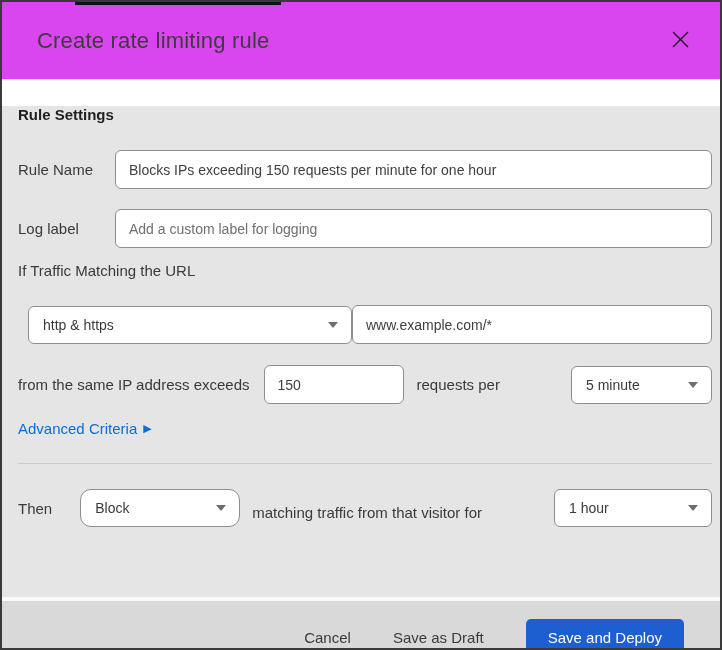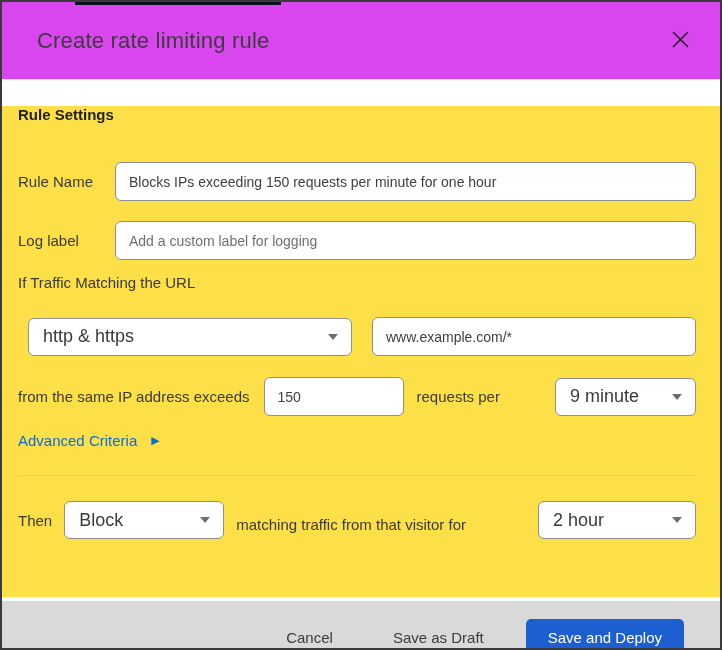--- a/index.html
+++ b/index.html
@@ -28,93 +28,92 @@
   .header .title {
     font-size:22px; color:#3c3c3c; font-weight:400; letter-spacing:.2px;
   }
   .close-btn {
     background:none; border:none; cursor:pointer; padding:4px;
     display:flex; align-items:center; justify-content:center;
   }
 
   
   .body {
-    height:491px; background:#fde047;
-    padding:0 24px 0 16px;
+    height:491px; background:#e5e5e5;
+    padding:0 8px 0 16px;
     color:#3a3a3a; font-size:15px;
   }
   .section-heading {
     margin-top:26px; font-size:15px; font-weight:700; color:#1f1f1f;
     height:18px; line-height:18px;
   }
   .row { display:flex; align-items:center; }
 
-  .field-row { margin-top:38px; }
+  .field-row { margin-top:26px; }
   .field-row + .field-row { margin-top:20px; }
   .field-label { flex:0 0 97px; font-size:15px; color:#3a3a3a; }
 
   input.text-input {
     height:39px; width:100%;
     border:1px solid #8e8e8e; border-radius:6px; background:#fff;
     padding:0 13px; font-size:14px; color:#3f3f3f;
     font-family:Liberation Sans, sans-serif;
     outline:none;
   }
   input.text-input::placeholder { color:#6f6f6f; opacity:1; }
 
   .match-heading { margin-top:14px; height:18px; line-height:18px; }
 
   .scheme-row { margin-top:25px; }
   .select {
     height:38px; background:#fff;
     border:1px solid #8e8e8e; border-radius:6px;
     display:flex; align-items:center; justify-content:space-between;
     padding:0 13px 0 14px;
-    font-size:18px; color:#3a3a3a; cursor:pointer;gap:9px;
+    font-size:14px; color:#3a3a3a; cursor:pointer;gap:9px;
   }
   .caret {
     width:0; height:0;
     border-left:5px solid transparent; border-right:5px solid transparent;
     border-top:6px solid #6e6e6e;
     margin-left:10px; flex:0 0 auto;
   }
   .scheme-select { width:324px; margin-left:10px; flex:0 0 324px; }
-  .url-input-wrap { flex:1; margin-left:20px; }
+  .url-input-wrap { flex:1; margin-left:0; }
 
   .threshold-row { margin-top:21px; }
   .threshold-input { width:140px; flex:0 0 140px; margin-left:14px; }
   .threshold-unit { margin-left:13px; white-space:nowrap;text-align:center; }
   .period-select { width:141px; flex:0 0 141px; margin-left:auto; }
 
   .advanced-row { margin-top:15px; height:18px; display:flex; align-items:center; }
   .advanced-link {
     color:#0b6cd8; font-size:15px; text-decoration:none; cursor:pointer;
-    display:inline-flex; align-items:center;gap:8px;
+    display:inline-flex; align-items:center;
   }
   .advanced-arrow { font-size:11px; margin-left:6px; color:#0b6cd8; }
 
   .divider { margin-top:26px; border:none; border-top:1px solid #c9c9c9; height:0; }
 
   .then-row { margin-top:25px; }
-  .action-select { width:160px; flex:0 0 160px; margin-left:12px; }
+  .action-select { width:160px; flex:0 0 160px; margin-left:28px;border-radius:11px; }
   .action-suffix { margin-left:12px; white-space:nowrap;margin-top:8px; }
   .duration-select { width:158px; flex:0 0 158px; margin-left:auto; }
 
   
   .footer {
     height:77px; background:#d9d9d9;
     border-top:4px solid #fafafa;
     display:flex; align-items:center; justify-content:flex-end;
     padding-right:36px; gap:42px;
   }
   .text-btn {
     background:none; border:none; cursor:pointer;
     font-size:15px; color:#3b3b3b;
     font-family:"Liberation Sans","DejaVu Sans",sans-serif;
-    margin-left:18px;
   }
   .primary-btn {
     background:#1d5fd0; color:#fff; border:none; cursor:pointer;
     border-radius:5px; height:37px; padding:0 22px;
     font-size:15px;
     font-family:"Liberation Sans","DejaVu Sans",sans-serif;
   }
 </style>
 </head>
 <body>
@@ -158,21 +157,21 @@
       <div class="url-input-wrap">
         <input class="text-input" type="text" value="www.example.com/*" style="">
       </div>
     </div>
 
     <div class="row threshold-row">
       <span>from the same IP address exceeds</span>
       <input class="text-input threshold-input" type="text" value="150" style="">
       <span class="threshold-unit">requests per</span>
       <div class="select period-select">
-        <span>9 minute</span>
+        <span>5 minute</span>
         <span class="caret"></span>
       </div>
     </div>
 
     <div class="advanced-row">
       <a class="advanced-link">
         <span>Advanced Criteria</span>
         <span class="advanced-arrow">▶</span>
       </a>
     </div>
@@ -180,21 +179,21 @@
     <hr class="divider">
 
     <div class="row then-row">
       <span>Then</span>
       <div class="select action-select">
         <span>Block</span>
         <span class="caret"></span>
       </div>
       <span class="action-suffix">matching traffic from that visitor for</span>
       <div class="select duration-select">
-        <span>2 hour</span>
+        <span>1 hour</span>
         <span class="caret"></span>
       </div>
     </div>
 
   </div>
 
   <div class="footer">
     <button class="text-btn">Cancel</button>
     <button class="text-btn">Save as Draft</button>
     <button class="primary-btn">Save and Deploy</button>

